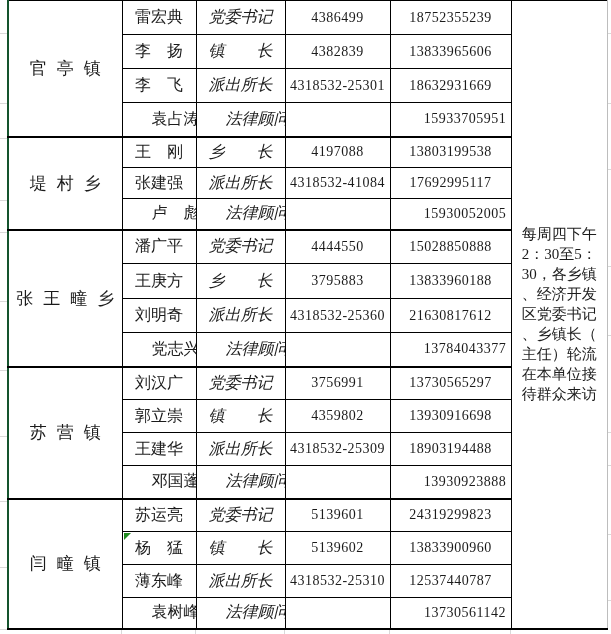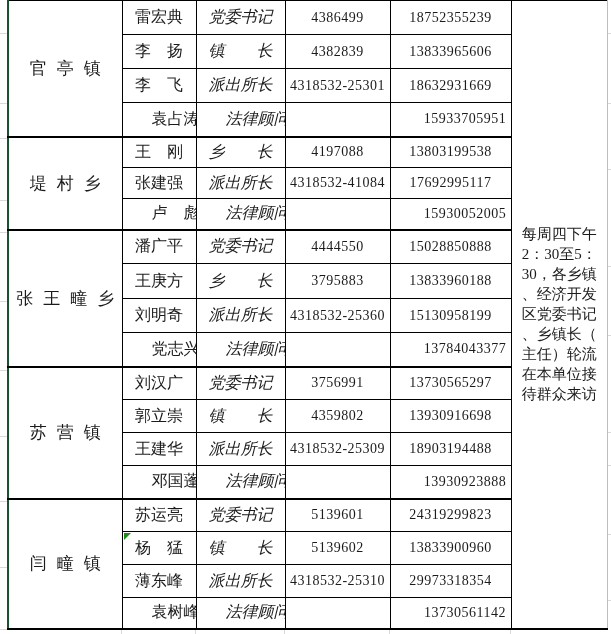--- a/index.html
+++ b/index.html
@@ -129,21 +129,21 @@
       <tr class="h35">
         <td>王庚方</td>
         <td class="pos">乡　　长</td>
         <td class="num">3795883</td>
         <td class="num">13833960188</td>
       </tr>
       <tr class="h34">
         <td>刘明奇</td>
         <td class="pos">派出所长</td>
         <td class="num">4318532-25360</td>
-        <td class="num">15130958199</td>
+        <td class="num">21630817612</td>
       </tr>
       <tr class="h34 se">
         <td>党志兴</td>
         <td class="pos">法律顾问</td>
         <td class="num"></td>
         <td class="num">13784043377</td>
       </tr>
 
       <tr>
         <td class="town" rowspan="4"><span class="ls">苏营镇</span></td>
@@ -181,21 +181,21 @@
       <tr>
         <td class="rel"><i class="flag"></i><span>杨　猛</span></td>
         <td class="pos">镇　　长</td>
         <td class="num">5139602</td>
         <td class="num">13833900960</td>
       </tr>
       <tr>
         <td>薄东峰</td>
         <td class="pos">派出所长</td>
         <td class="num">4318532-25310</td>
-        <td class="num">29973318354</td>
+        <td class="num">12537440787</td>
       </tr>
       <tr class="h31 se">
         <td>袁树峰</td>
         <td class="pos">法律顾问</td>
         <td class="num"></td>
         <td class="num">13730561142</td>
       </tr>
     </tbody>
   </table>
 </div>

